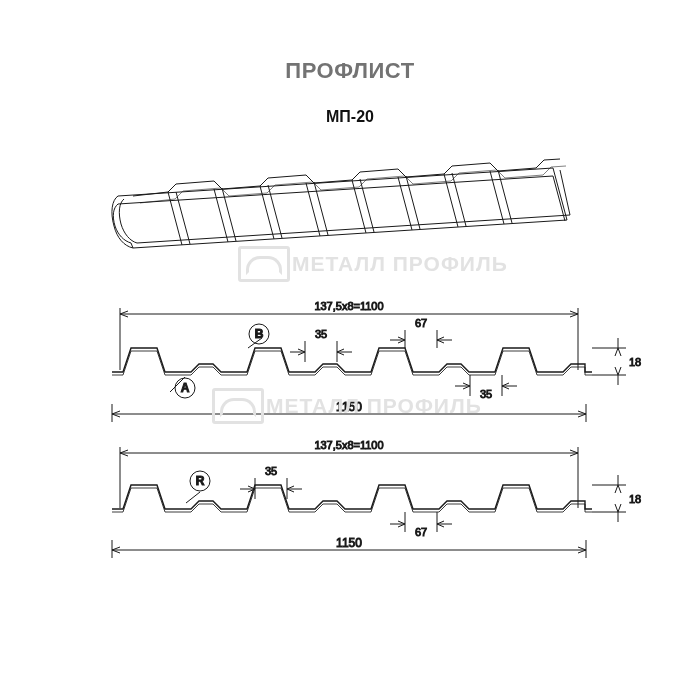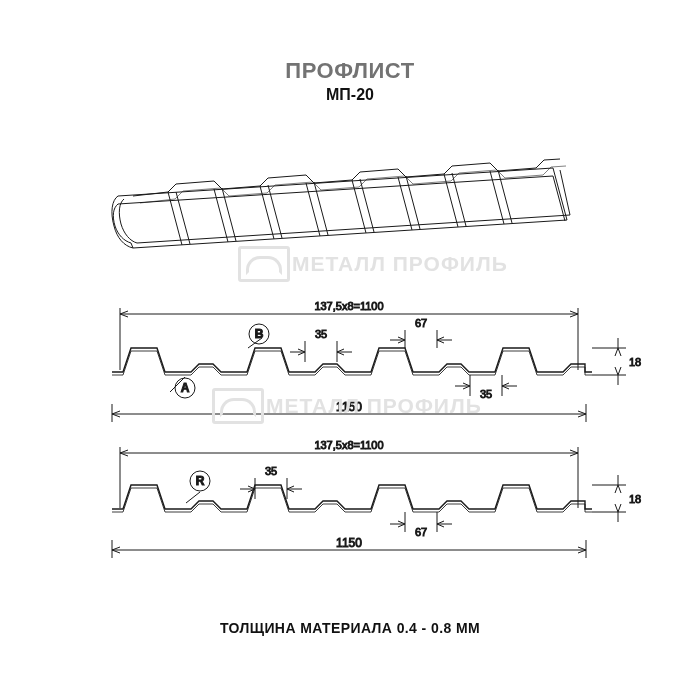--- a/index.html
+++ b/index.html
@@ -30,21 +30,21 @@
     text-align: center;
     font-size: 22px;
     font-weight: bold;
     letter-spacing: 0.5px;
     color: #737373;
   }
   .subtitle {
     position: absolute;
     left: 0;
     right: 0;
-    top: 86px;
+    top: 108px;
     text-align: center;
     font-size: 16px;
     font-weight: bold;
     color: #111;
   }
 
   
   .wm {
     position: absolute;
     display: flex;
@@ -295,14 +295,13 @@
       <path d="M405,524 l-7,-3 M405,524 l-7,3"></path>
       <path d="M437,524 l7,-3 M437,524 l7,3"></path>
       <text class="dimtext" x="421" y="536" text-anchor="middle">67</text>
 
       <path d="M186,503 L200,492"></path>
       <circle cx="200" cy="481" r="10" fill="none"></circle>
       <text class="calltext" x="200" y="485" text-anchor="middle">R</text>
     </g>
   </svg>
 
-  <div class="footer">ТОЛЩИНА МАТЕРИАЛА 0.4 - 0.8 ММ</div>
 </div>
 
 </body></html>

